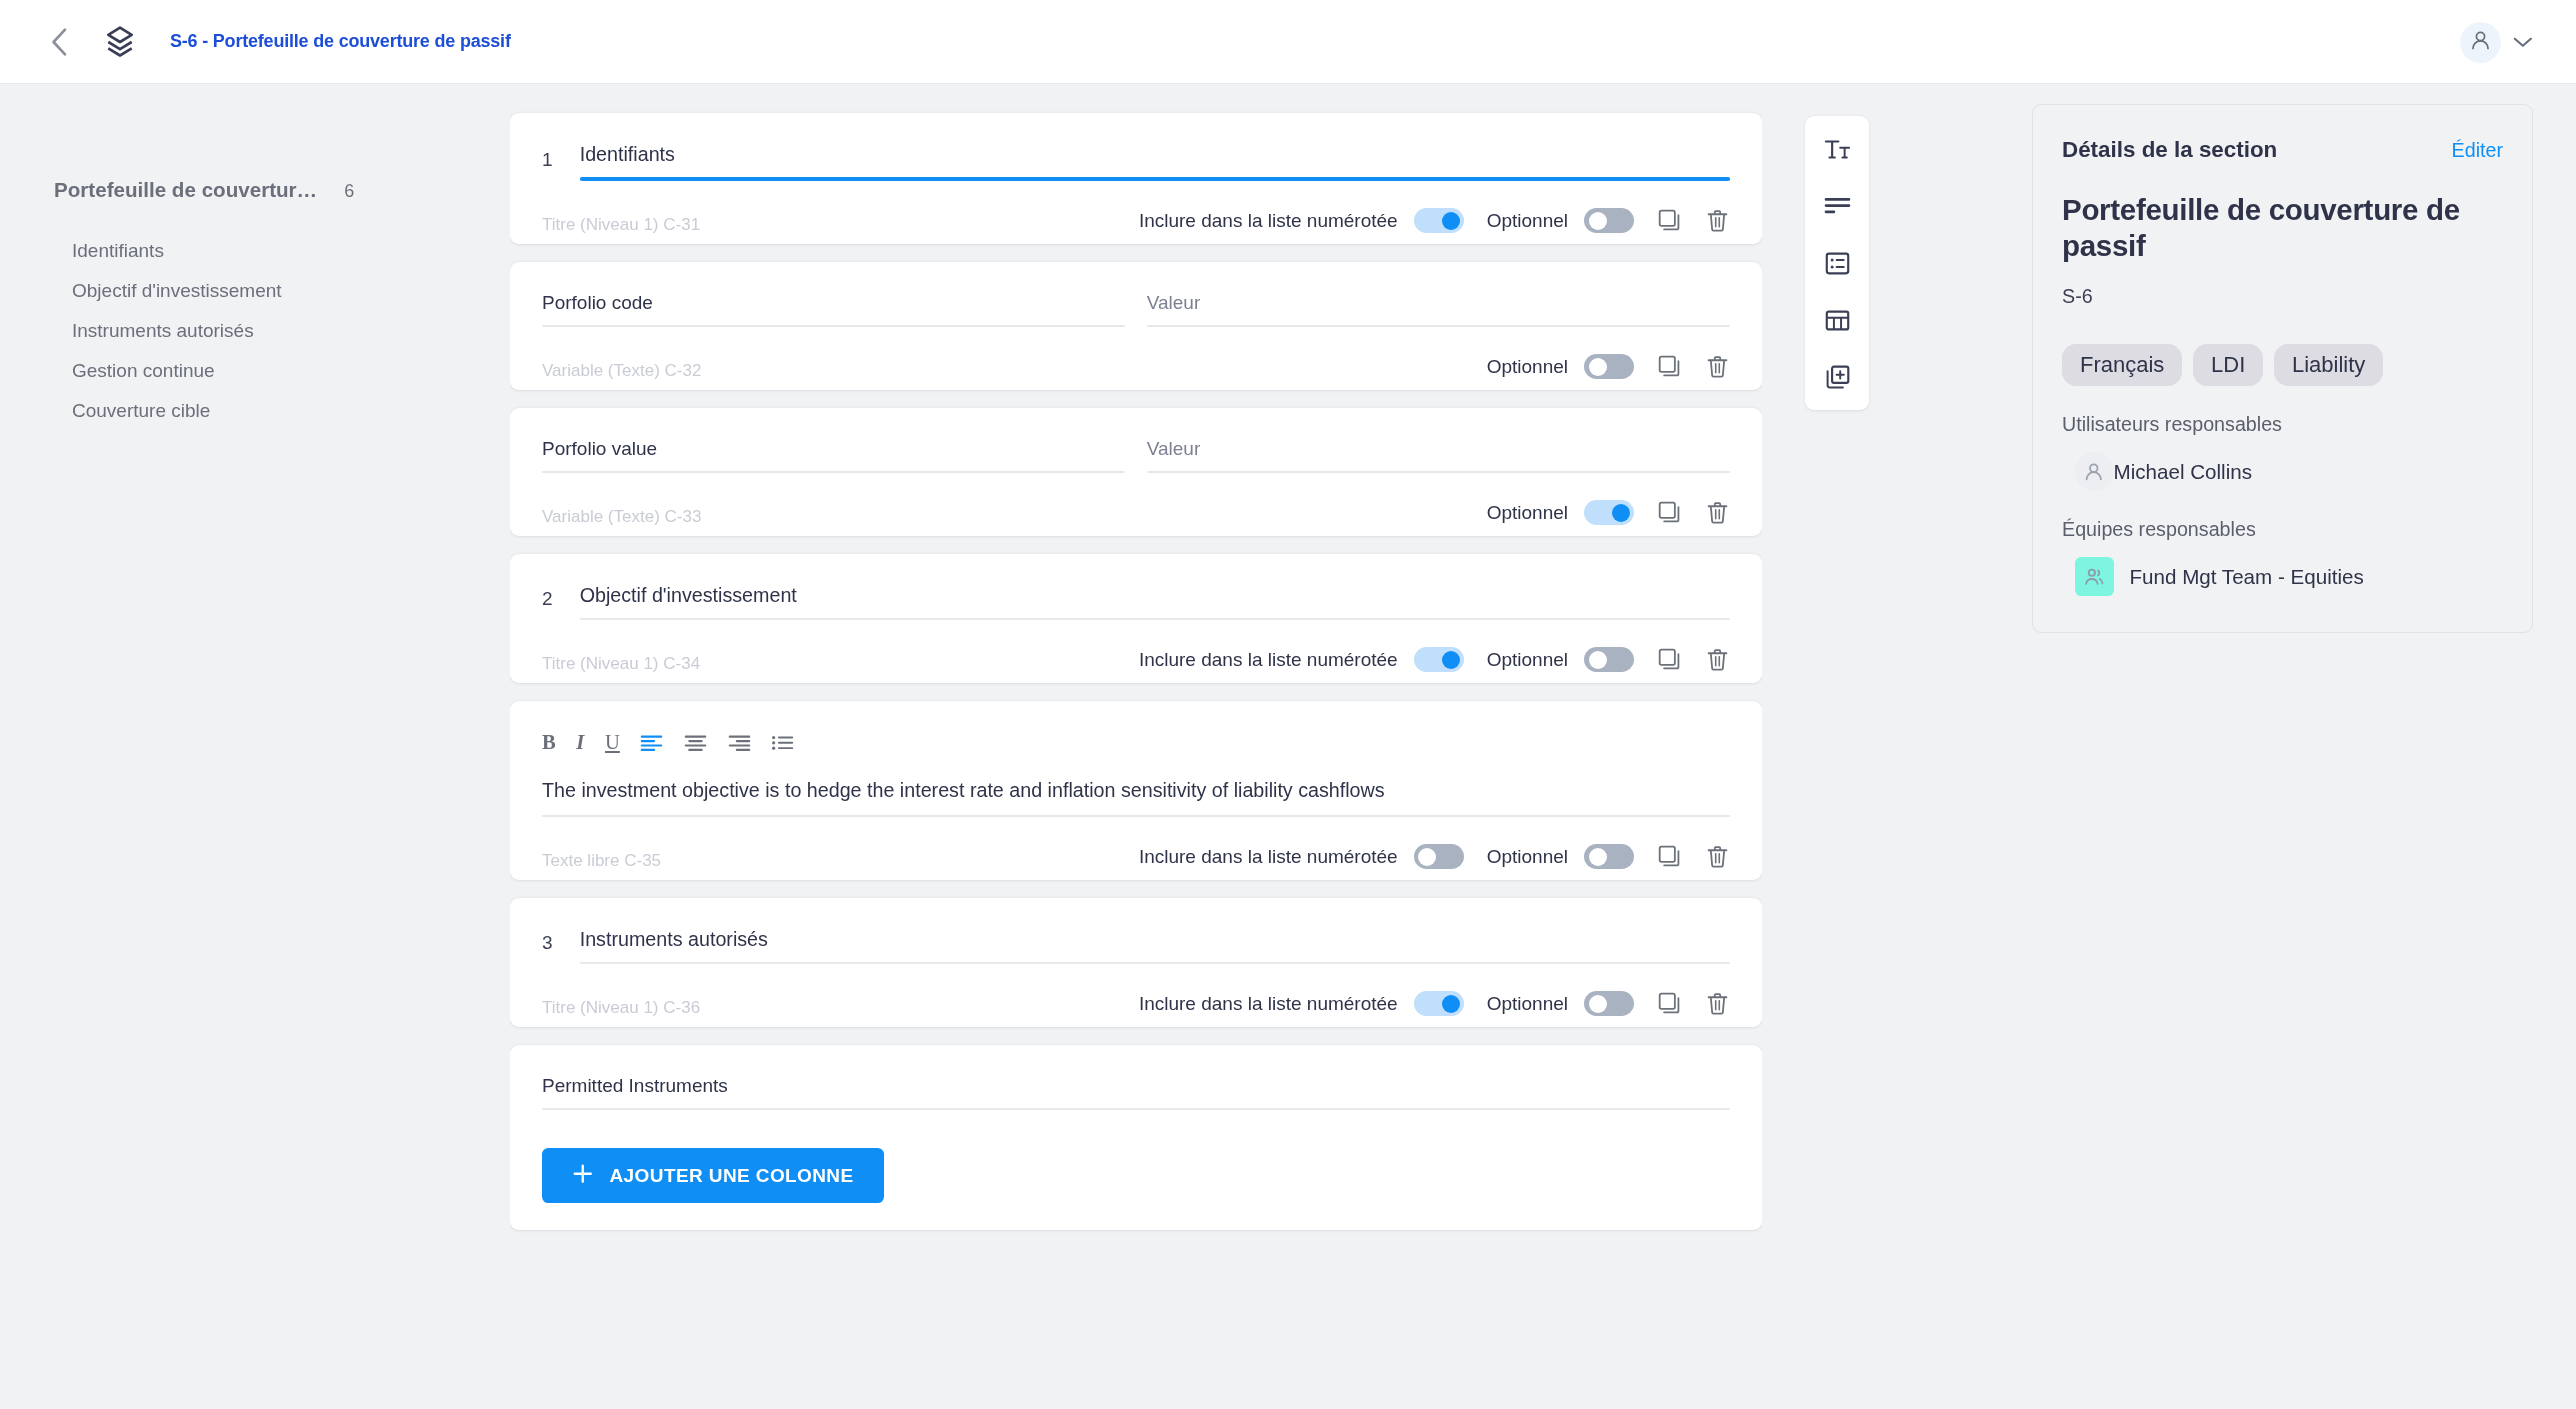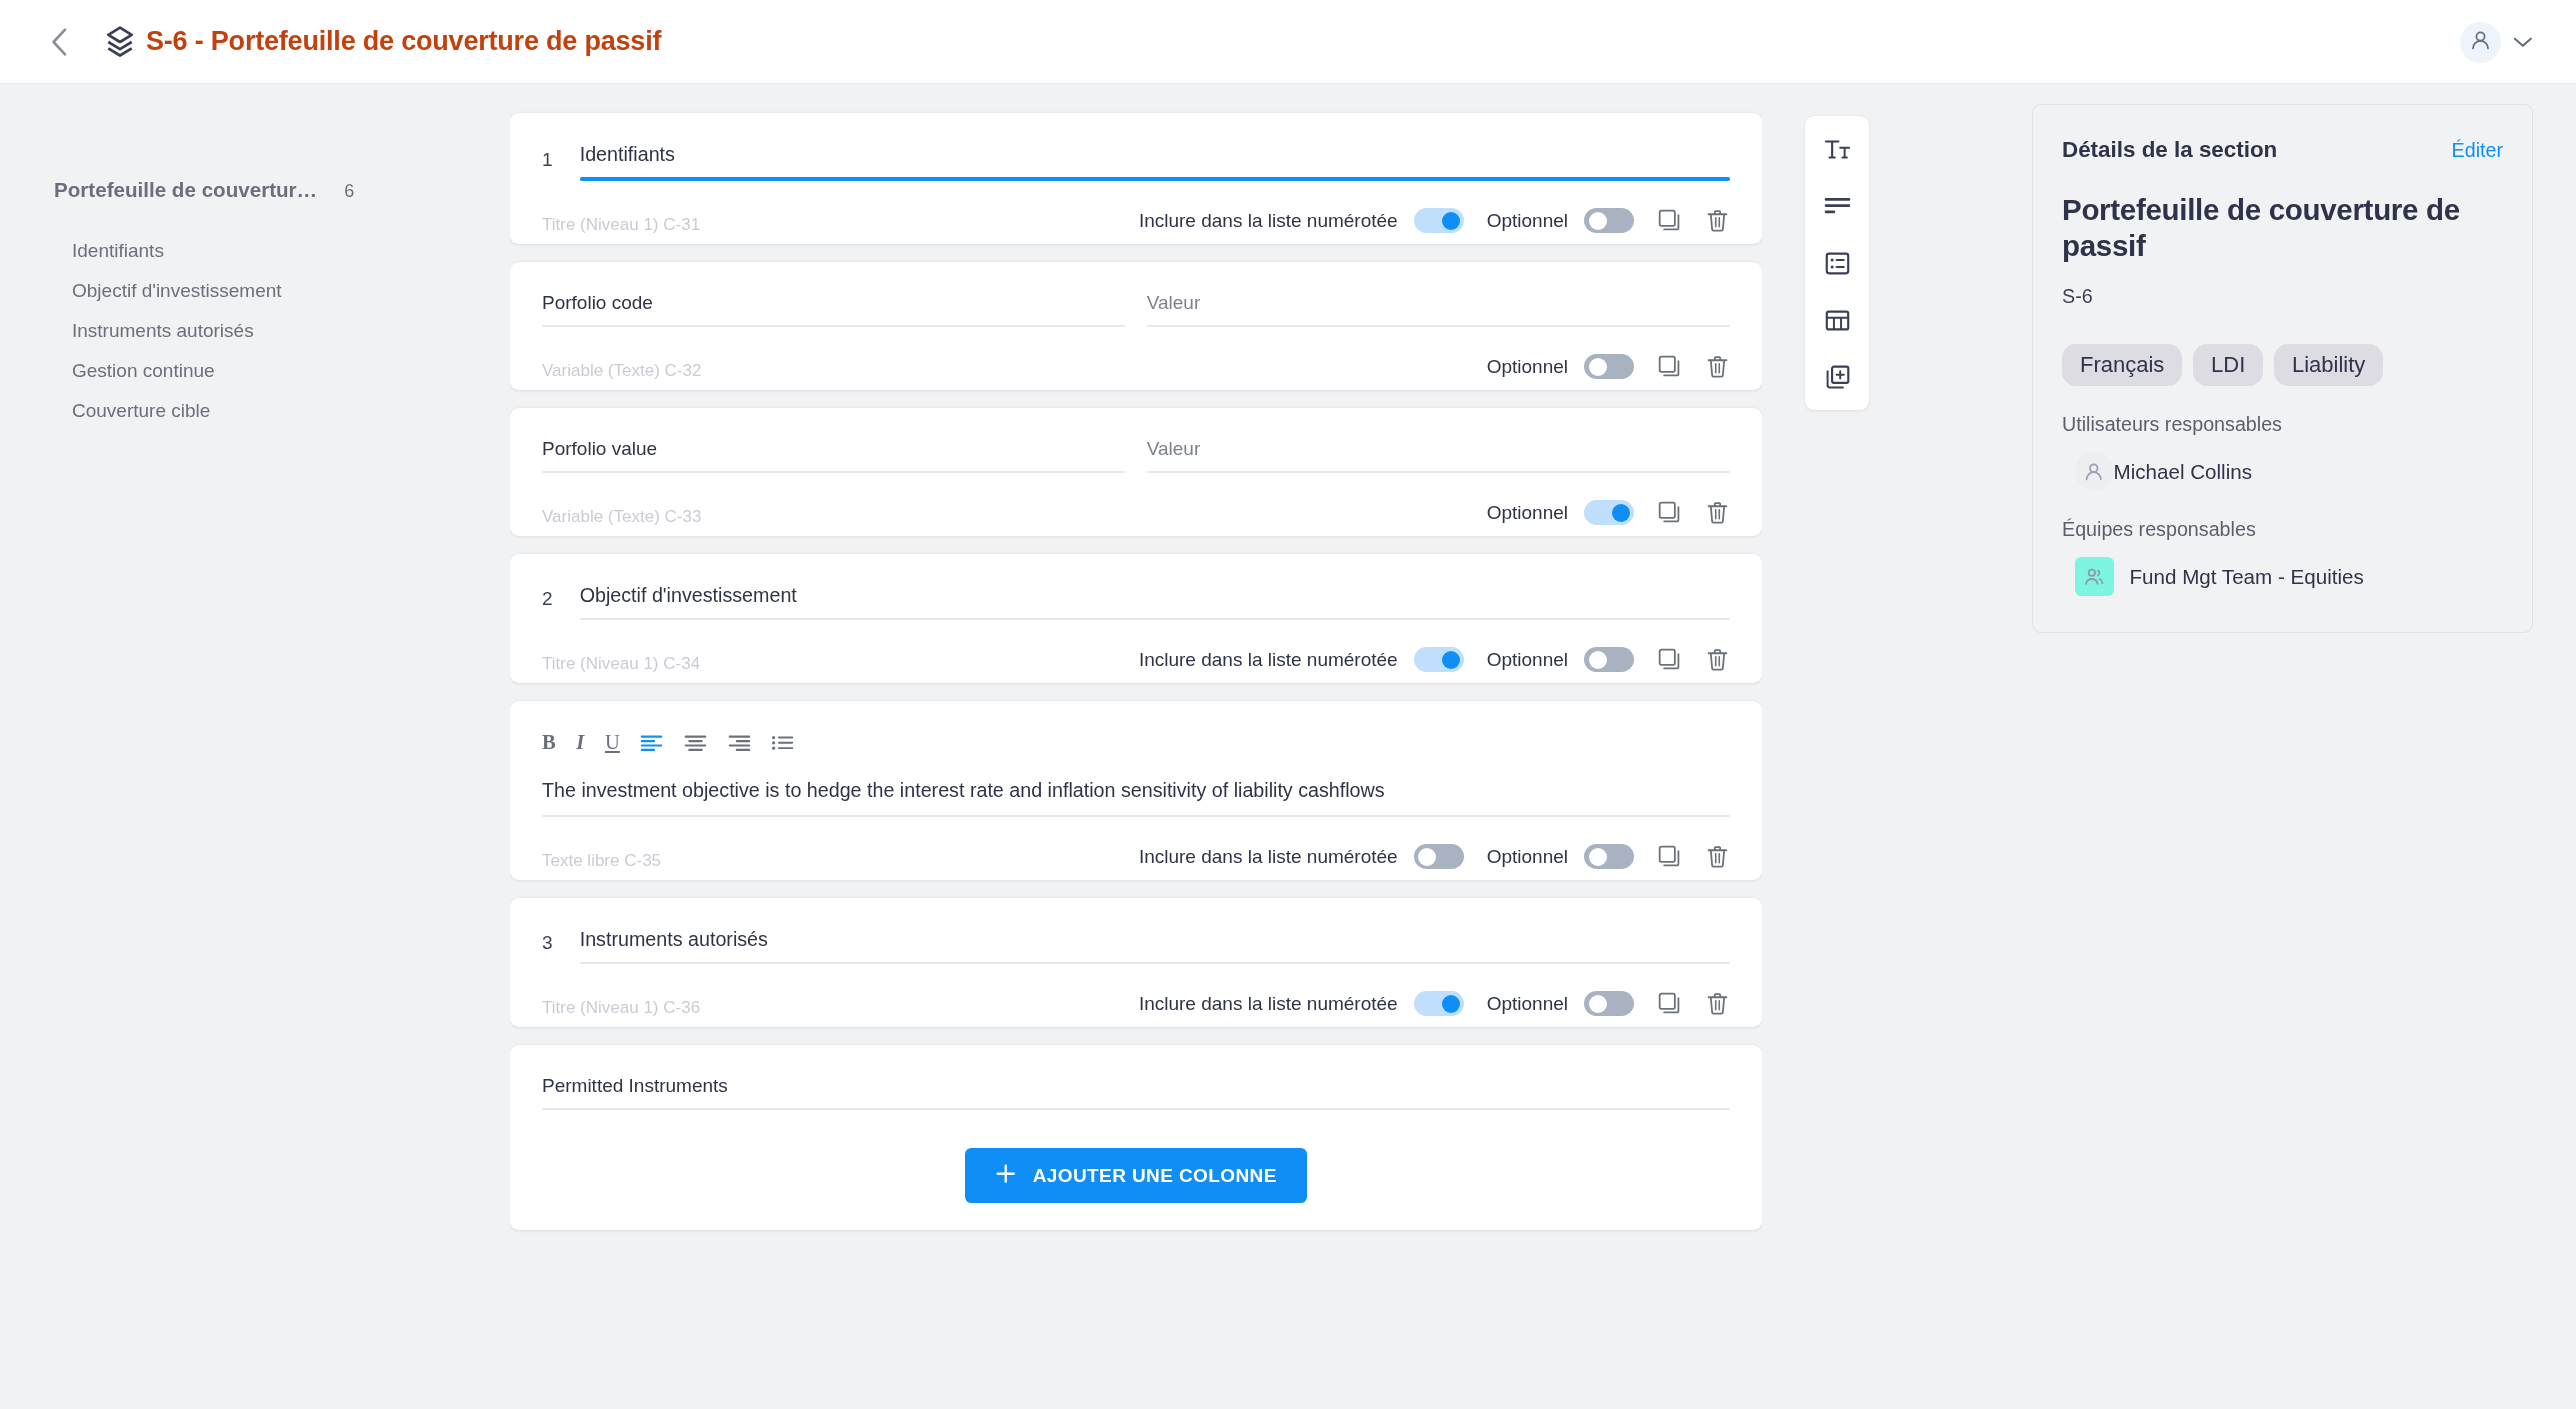--- a/index.html
+++ b/index.html
@@ -20,22 +20,22 @@
     display: flex; align-items: center;
   }
   .back-btn {
     margin-left: 41px; width: 36px; height: 36px;
     display: flex; align-items: center; justify-content: center;
     cursor: pointer;
   }
   .back-btn svg { display: block; }
   .brand-icon { margin-left: 25px; display: flex; align-items: center; }
   .topbar-title {
-    margin-left: 8px;
-    font-size: 27px; font-weight: bold; color: #c2410c;
+    margin-left: 32px;
+    font-size: 18px; font-weight: bold; color: #1d4ed8;
     letter-spacing: -0.2px;
   }
   .topbar-right {
     position: absolute; right: 43px; top: 0; height: 84px;
     display: flex; align-items: center; gap: 12.5px;
   }
   .avatar-circle {
     width: 41px; height: 41px; border-radius: 50%;
     background: #eef4fb;
     display: flex; align-items: center; justify-content: center;
@@ -129,21 +129,21 @@
 
   
   .rt-toolbar { display: flex; align-items: center; gap: 20.6px; padding-bottom: 25px; }
   .rt-btn { cursor: pointer; display: flex; align-items: center; }
   .rt-bold { font-size: 20.6px; font-weight: bold; color: #6b6f7a; font-family: "Liberation Serif", serif; }
   .rt-ital { font-size: 20.6px; font-style: italic; font-weight: bold; color: #6b6f7a; font-family: "Liberation Serif", serif; }
   .rt-und  { font-size: 20.6px; color: #6b6f7a; text-decoration: underline; font-family: "Liberation Serif", serif; }
   .rt-text { font-size: 19.7px; color: #2f3349; padding-bottom: 12.5px; }
 
   
-  .addcol-row { display: flex; justify-content: center; padding: 38px 0 27px 0; }
+  .addcol-row { display: flex; justify-content: flex-start; padding: 38px 0 27px 0; }
   .addcol-btn {
     background: #0f8ff5; color: #ffffff;
     border: none; border-radius: 6.3px;
     height: 55px; padding: 0 30px;
     display: flex; align-items: center; gap: 16px;
     font-size: 19px; font-weight: bold; letter-spacing: 0.4px;
     cursor: pointer; font-family: "Liberation Sans", sans-serif;
   }
 
   

